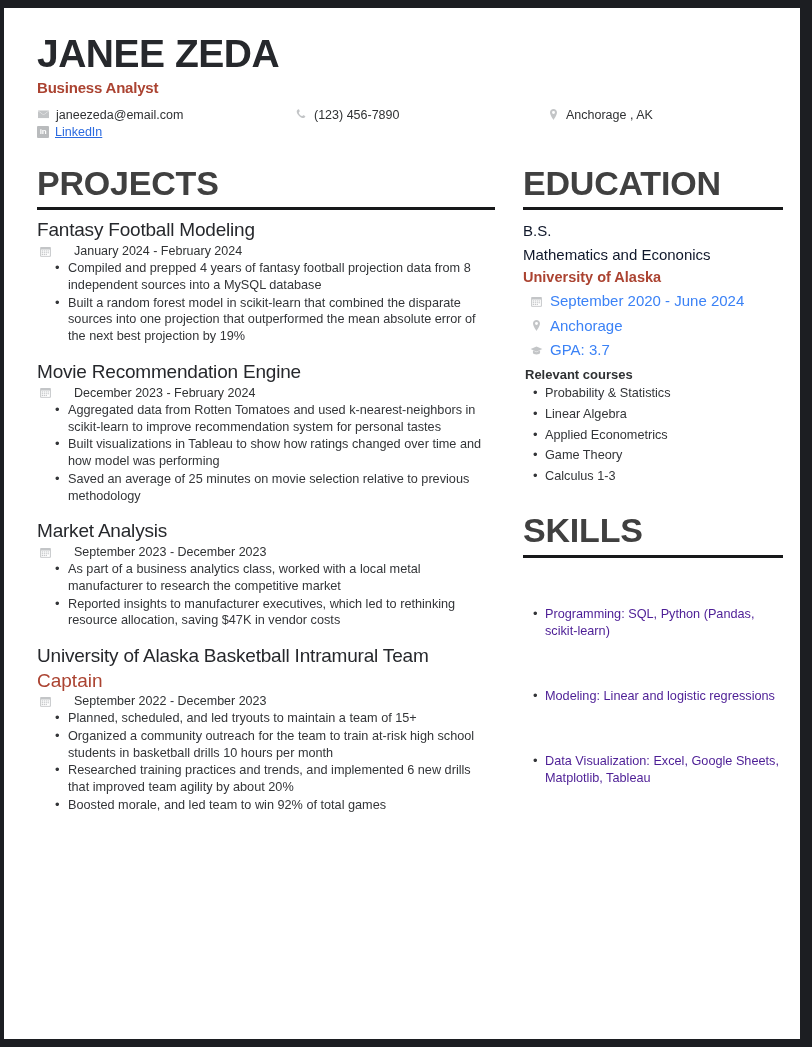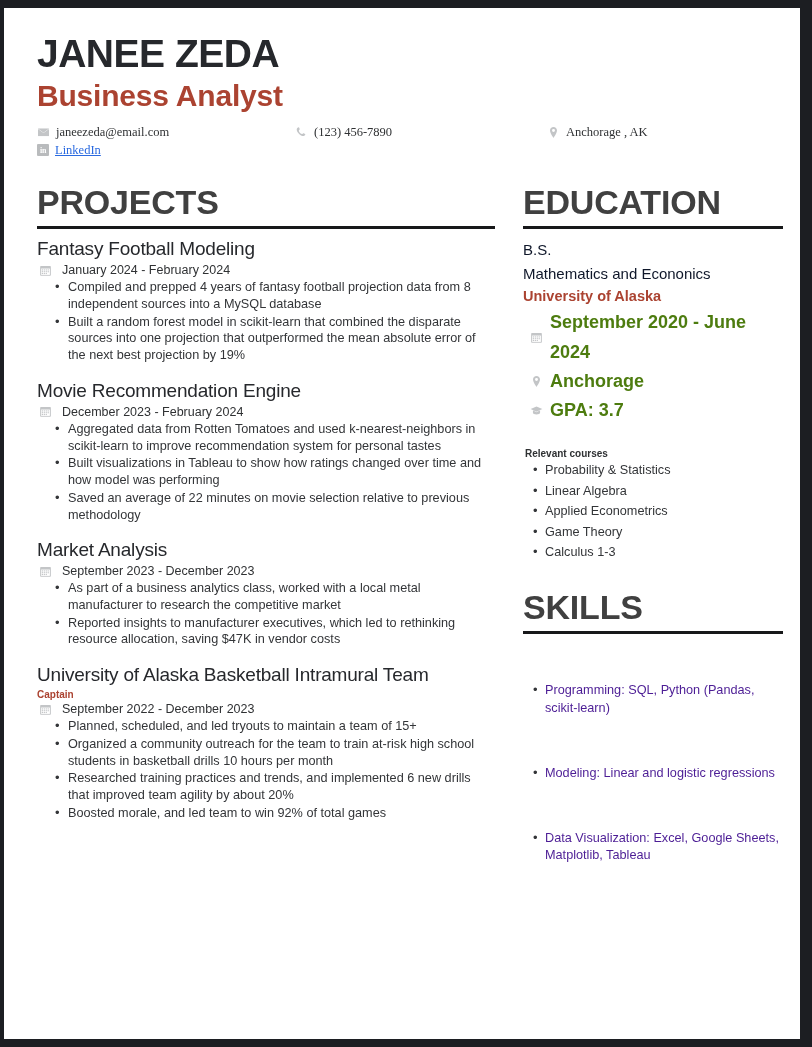--- a/index.html
+++ b/index.html
@@ -32,33 +32,32 @@
   .name {
     font-size: 39px;
     font-weight: bold;
     letter-spacing: -0.5px;
     color: #26282c;
     line-height: 1.05;
     margin: 0 0 4px 0;
     text-transform: uppercase;
   }
   .jobtitle {
-    font-size: 30px;
+    font-size: 15px;
     font-weight: bold;
     color: #ab4331;
     margin: 0 0 12px 0;
     letter-spacing: -0.2px;
   }
   .contact-row {
     display: flex;
     align-items: center;
     font-size: 12.5px;
     color: #2f3133;
     margin-bottom: 3px;
-    font-family: Liberation Serif, serif;
   }
   .contact-item {
     display: flex;
     align-items: center;
     gap: 6px;
   }
   .ci-email { width: 258px; }
   .ci-phone { width: 252px; }
   .ci-loc   { flex: 1; }
   .contact-item .label { white-space: nowrap; }
@@ -120,29 +119,29 @@
   .entry:last-child { margin-bottom: 0; }
   .entry-title {
     font-size: 19px;
     color: #26282c;
     font-weight: normal;
     margin: 0 0 2px 0;
     line-height: 1.2;
     letter-spacing: -0.2px;
   }
   .entry-role {
-    font-size: 10px;
-    font-weight: bold;
+    font-size: 19px;
+    font-weight: normal;
     color: #ab4331;
     margin: 0 0 2px 0;
   }
   .meta {
     display: flex;
     align-items: center;
-    gap: 10px;
+    gap: 22px;
     font-size: 12.5px;
     color: #2f3133;
     margin: 0 0 2px 2px;
   }
   ul.bullets {
     margin: 2px 0 0 0;
     padding-left: 31px;
     list-style: none;
   }
   ul.bullets li {
@@ -171,31 +170,30 @@
     font-size: 14.5px;
     font-weight: bold;
     color: #ab4331;
     line-height: 1.5;
     margin-bottom: 1px;
   }
   .edu-meta {
     display: flex;
     align-items: center;
     gap: 7px;
-    font-size: 18px;
-    color: #4d7c0f;
+    font-size: 15px;
+    color: #3b82f6;
     margin-left: 7px;
     line-height: 1.62;
-    font-weight: bold;
   }
   .courses-head {
-    font-size: 10px;
+    font-size: 13px;
     font-weight: bold;
     color: #2f3133;
-    margin: 23px 0 1px 2px;
+    margin: 5px 0 1px 2px;
   }
   ul.plain {
     margin: 0;
     padding-left: 22px;
     list-style: none;
   }
   ul.plain li {
     position: relative;
     font-size: 12.7px;
     line-height: 1.62;
@@ -337,21 +335,21 @@
                       <rect x="5.8" y="11" width="1.5" height="1.4"></rect>
                       <rect x="8.2" y="11" width="1.5" height="1.4"></rect>
                     </g>
                   </svg>
                 </span>
                 <span>December 2023 - February 2024</span>
               </div>
               <ul class="bullets">
                 <li>Aggregated data from Rotten Tomatoes and used k-nearest-neighbors in scikit-learn to improve recommendation system for personal tastes</li>
                 <li>Built visualizations in Tableau to show how ratings changed over time and how model was performing</li>
-                <li>Saved an average of 22 minutes on movie selection relative to previous methodology</li>
+                <li>Saved an average of 25 minutes on movie selection relative to previous methodology</li>
               </ul>
             </div>
             <div class="entry">
               <div class="entry-title">Market Analysis</div>
               <div class="meta">
                 <span class="ico">
                   <svg viewBox="0 0 16 16">
                     <rect x="1.4" y="2.6" width="13.2" height="12" rx="1" fill="#c3c5c7"></rect>
                     <rect x="2.6" y="5.6" width="10.8" height="7.8" fill="#ffffff"></rect>
                     <g fill="#c3c5c7">

